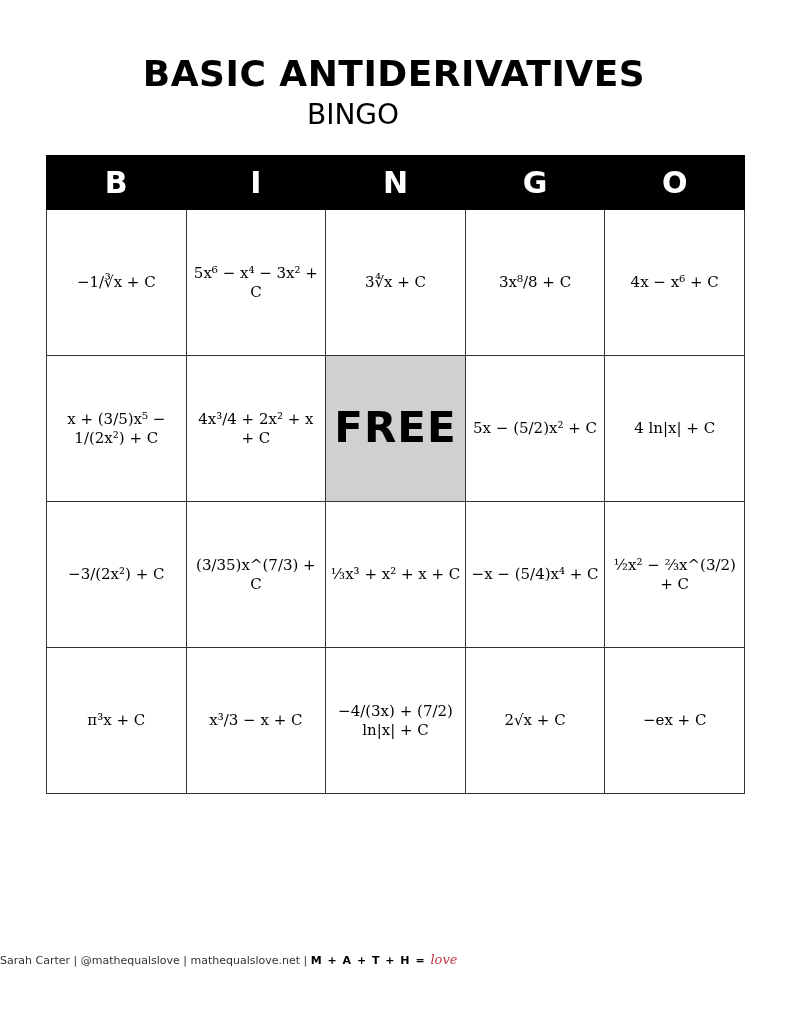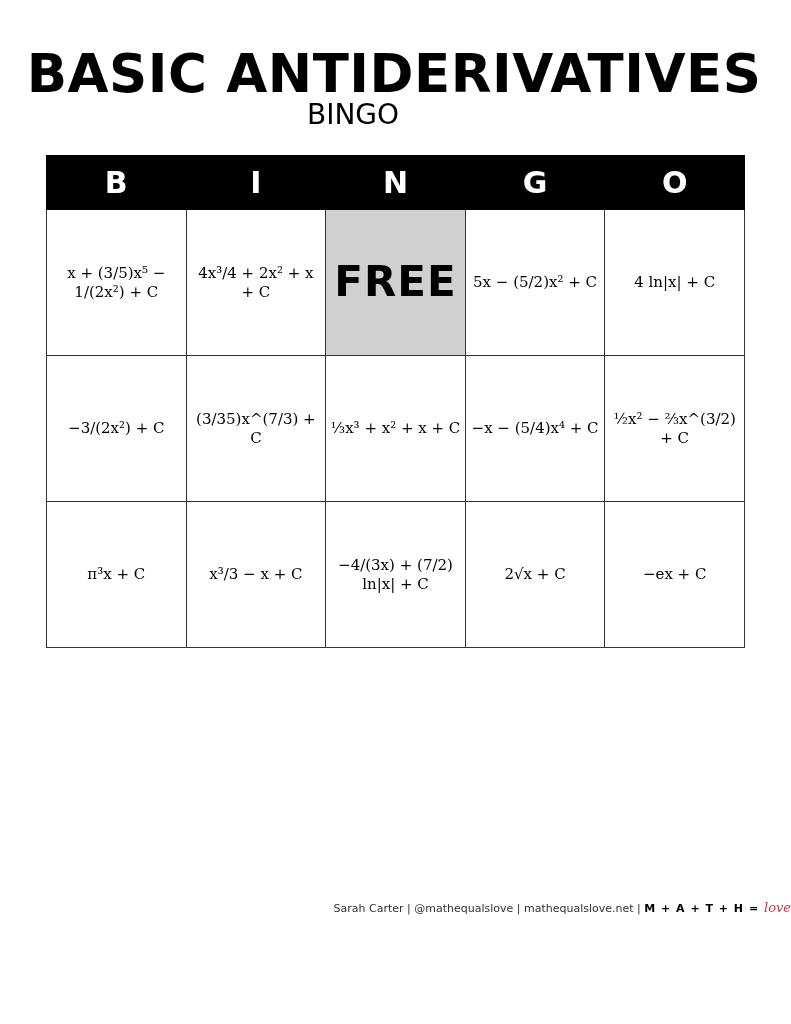--- a/index.html
+++ b/index.html
@@ -1,44 +1,51 @@
 <!DOCTYPE html>
 <html><head>
 <meta charset="utf-8">
 <style>
   html, body { margin: 0; padding: 0; background: #ffffff; }
   body { width: 791px; height: 1024px; position: relative; overflow: hidden; font-family: "DejaVu Sans", sans-serif; color: #000; }
-  .title { position: absolute; top: 48px; left: 0; width: 788px; text-align: center; font-family: "DejaVu Sans", sans-serif; font-weight: bold; font-size: 53px; letter-spacing: 0.5px; line-height: 52px; }
+  .title { position: absolute; top: 48px; left: 0; width: 788px; text-align: center; font-family: "DejaVu Sans", sans-serif; font-weight: bold; font-size: 36px; letter-spacing: 0.5px; line-height: 52px; }
   .subtitle { position: absolute; top: 98px; left: 0; width: 706px; text-align: center; font-family: "DejaVu Sans", sans-serif; font-size: 28px; line-height: 34px; font-weight: normal; }
   .board { position: absolute; left: 46px; top: 155px; width: 699px; border-collapse: collapse; table-layout: fixed; }
   .board th { background: #000; color: #fff; height: 53px; font-family: "DejaVu Sans", sans-serif; font-weight: bold; font-size: 30px; border: 1.5px solid #000; padding: 0; }
   .board td { height: 145px; border: 1.5px solid #333; text-align: center; vertical-align: middle; padding: 0 3px; font-family: "DejaVu Serif", serif; font-style: normal; font-size: 15px; line-height: 1.25; }
   .board td.free { background: #d0d0d0; font-family: "DejaVu Sans", sans-serif; font-weight: bold; font-size: 42px; letter-spacing: 1px; }
   .expr { display: inline-block; white-space: pre-wrap; }
-  .footer { position: absolute; top: 900px; left: 0; width: 791px; text-align: right; font-family: "DejaVu Sans", sans-serif; font-size: 11px; color: #333; }
+  .footer { position: absolute; top: 952px; left: 0; width: 791px; text-align: left; font-family: "DejaVu Sans", sans-serif; font-size: 11px; color: #333; }
   .footer .brand { font-weight: bold; color: #000; letter-spacing: 1px; }
   .footer .love { color: #c23a4a; font-family: "DejaVu Serif", serif; font-style: italic; font-size: 13px; }
 </style>
 </head>
 <body>
 
 <div class="title">BASIC ANTIDERIVATIVES</div>
 <div class="subtitle">BINGO</div>
 
 <table class="board">
   <thead>
     <tr>
       <th>B</th>
       <th>I</th>
       <th>N</th>
       <th>G</th>
       <th>O</th>
     </tr>
   </thead>
   <tbody>
+    <tr>
+      <td><span class="expr">−1/∛x + C</span></td>
+      <td><span class="expr">5x⁶ − x⁴ − 3x² + C</span></td>
+      <td><span class="expr">3∜x + C</span></td>
+      <td><span class="expr">3x⁸/8 + C</span></td>
+      <td><span class="expr">4x − x⁶ + C</span></td>
+    </tr>
     <tr>
       <td><span class="expr">x + (3/5)x⁵ − 1/(2x²) + C</span></td>
       <td><span class="expr">4x³/4 + 2x² + x + C</span></td>
       <td class="free">FREE</td>
       <td><span class="expr">5x − (5/2)x² + C</span></td>
       <td><span class="expr">4 ln|x| + C</span></td>
     </tr>
     <tr>
       <td><span class="expr">−3/(2x²) + C</span></td>
       <td><span class="expr">(3/35)x^(7/3) + C</span></td>

